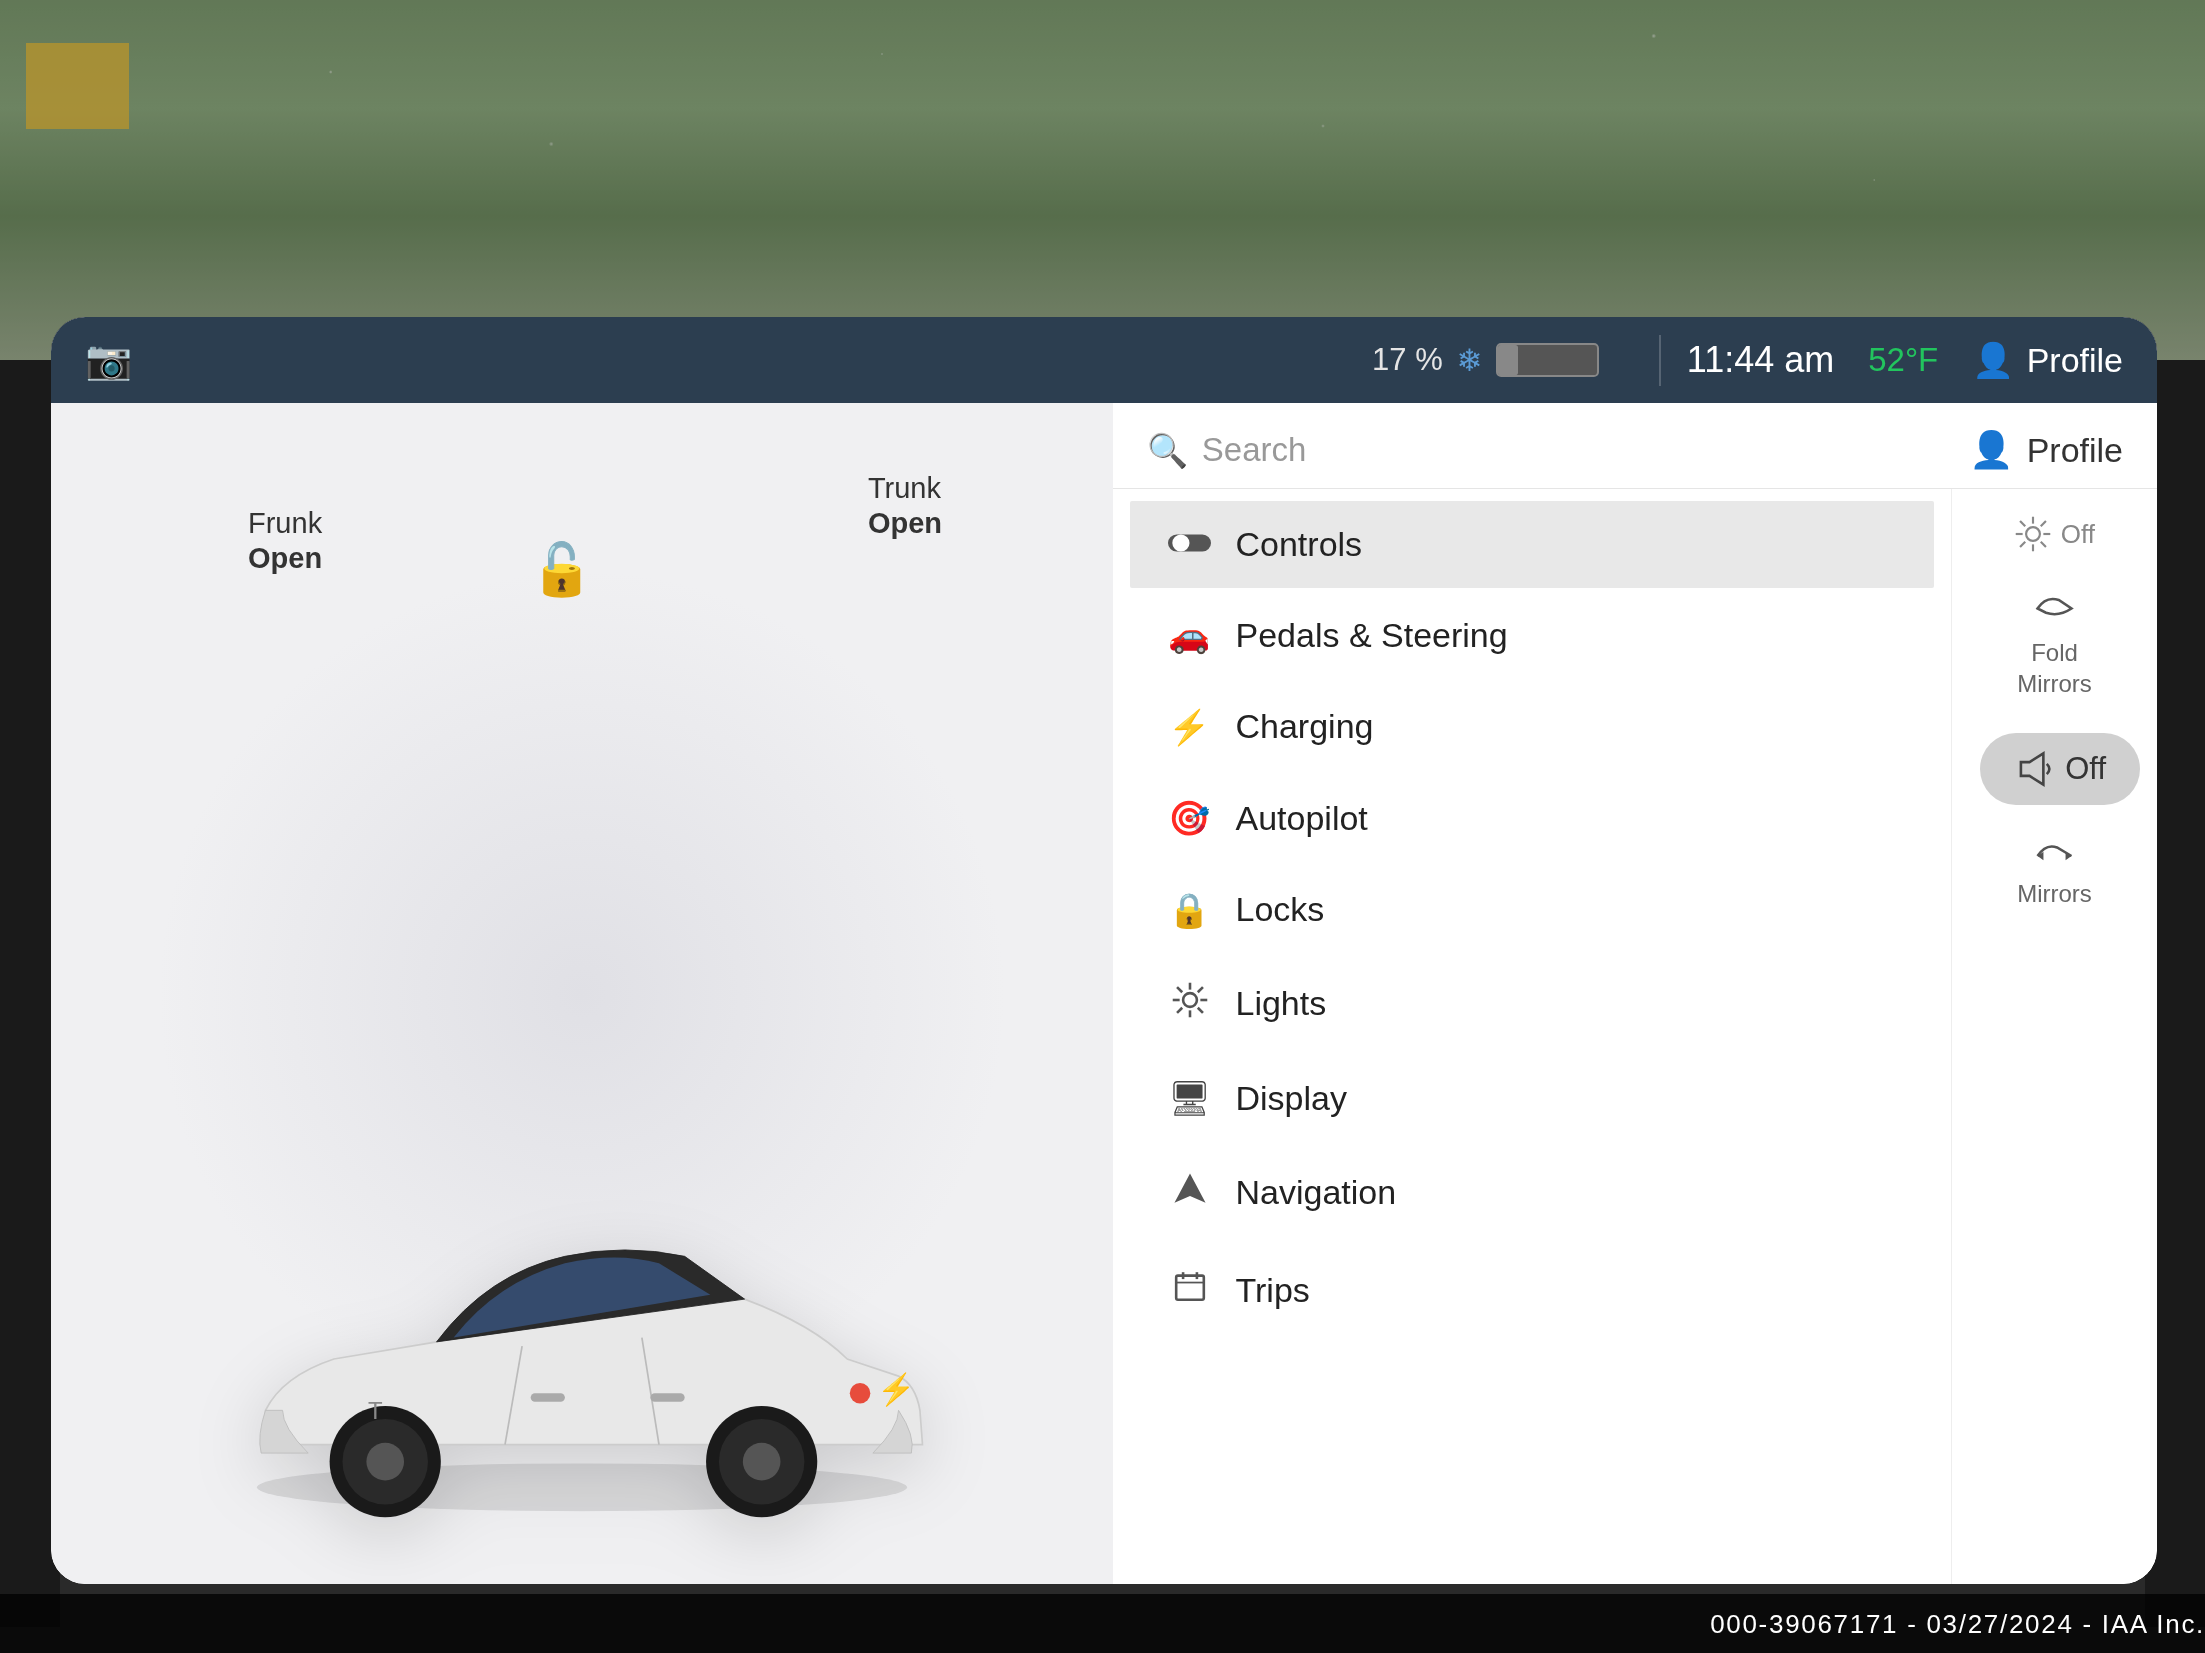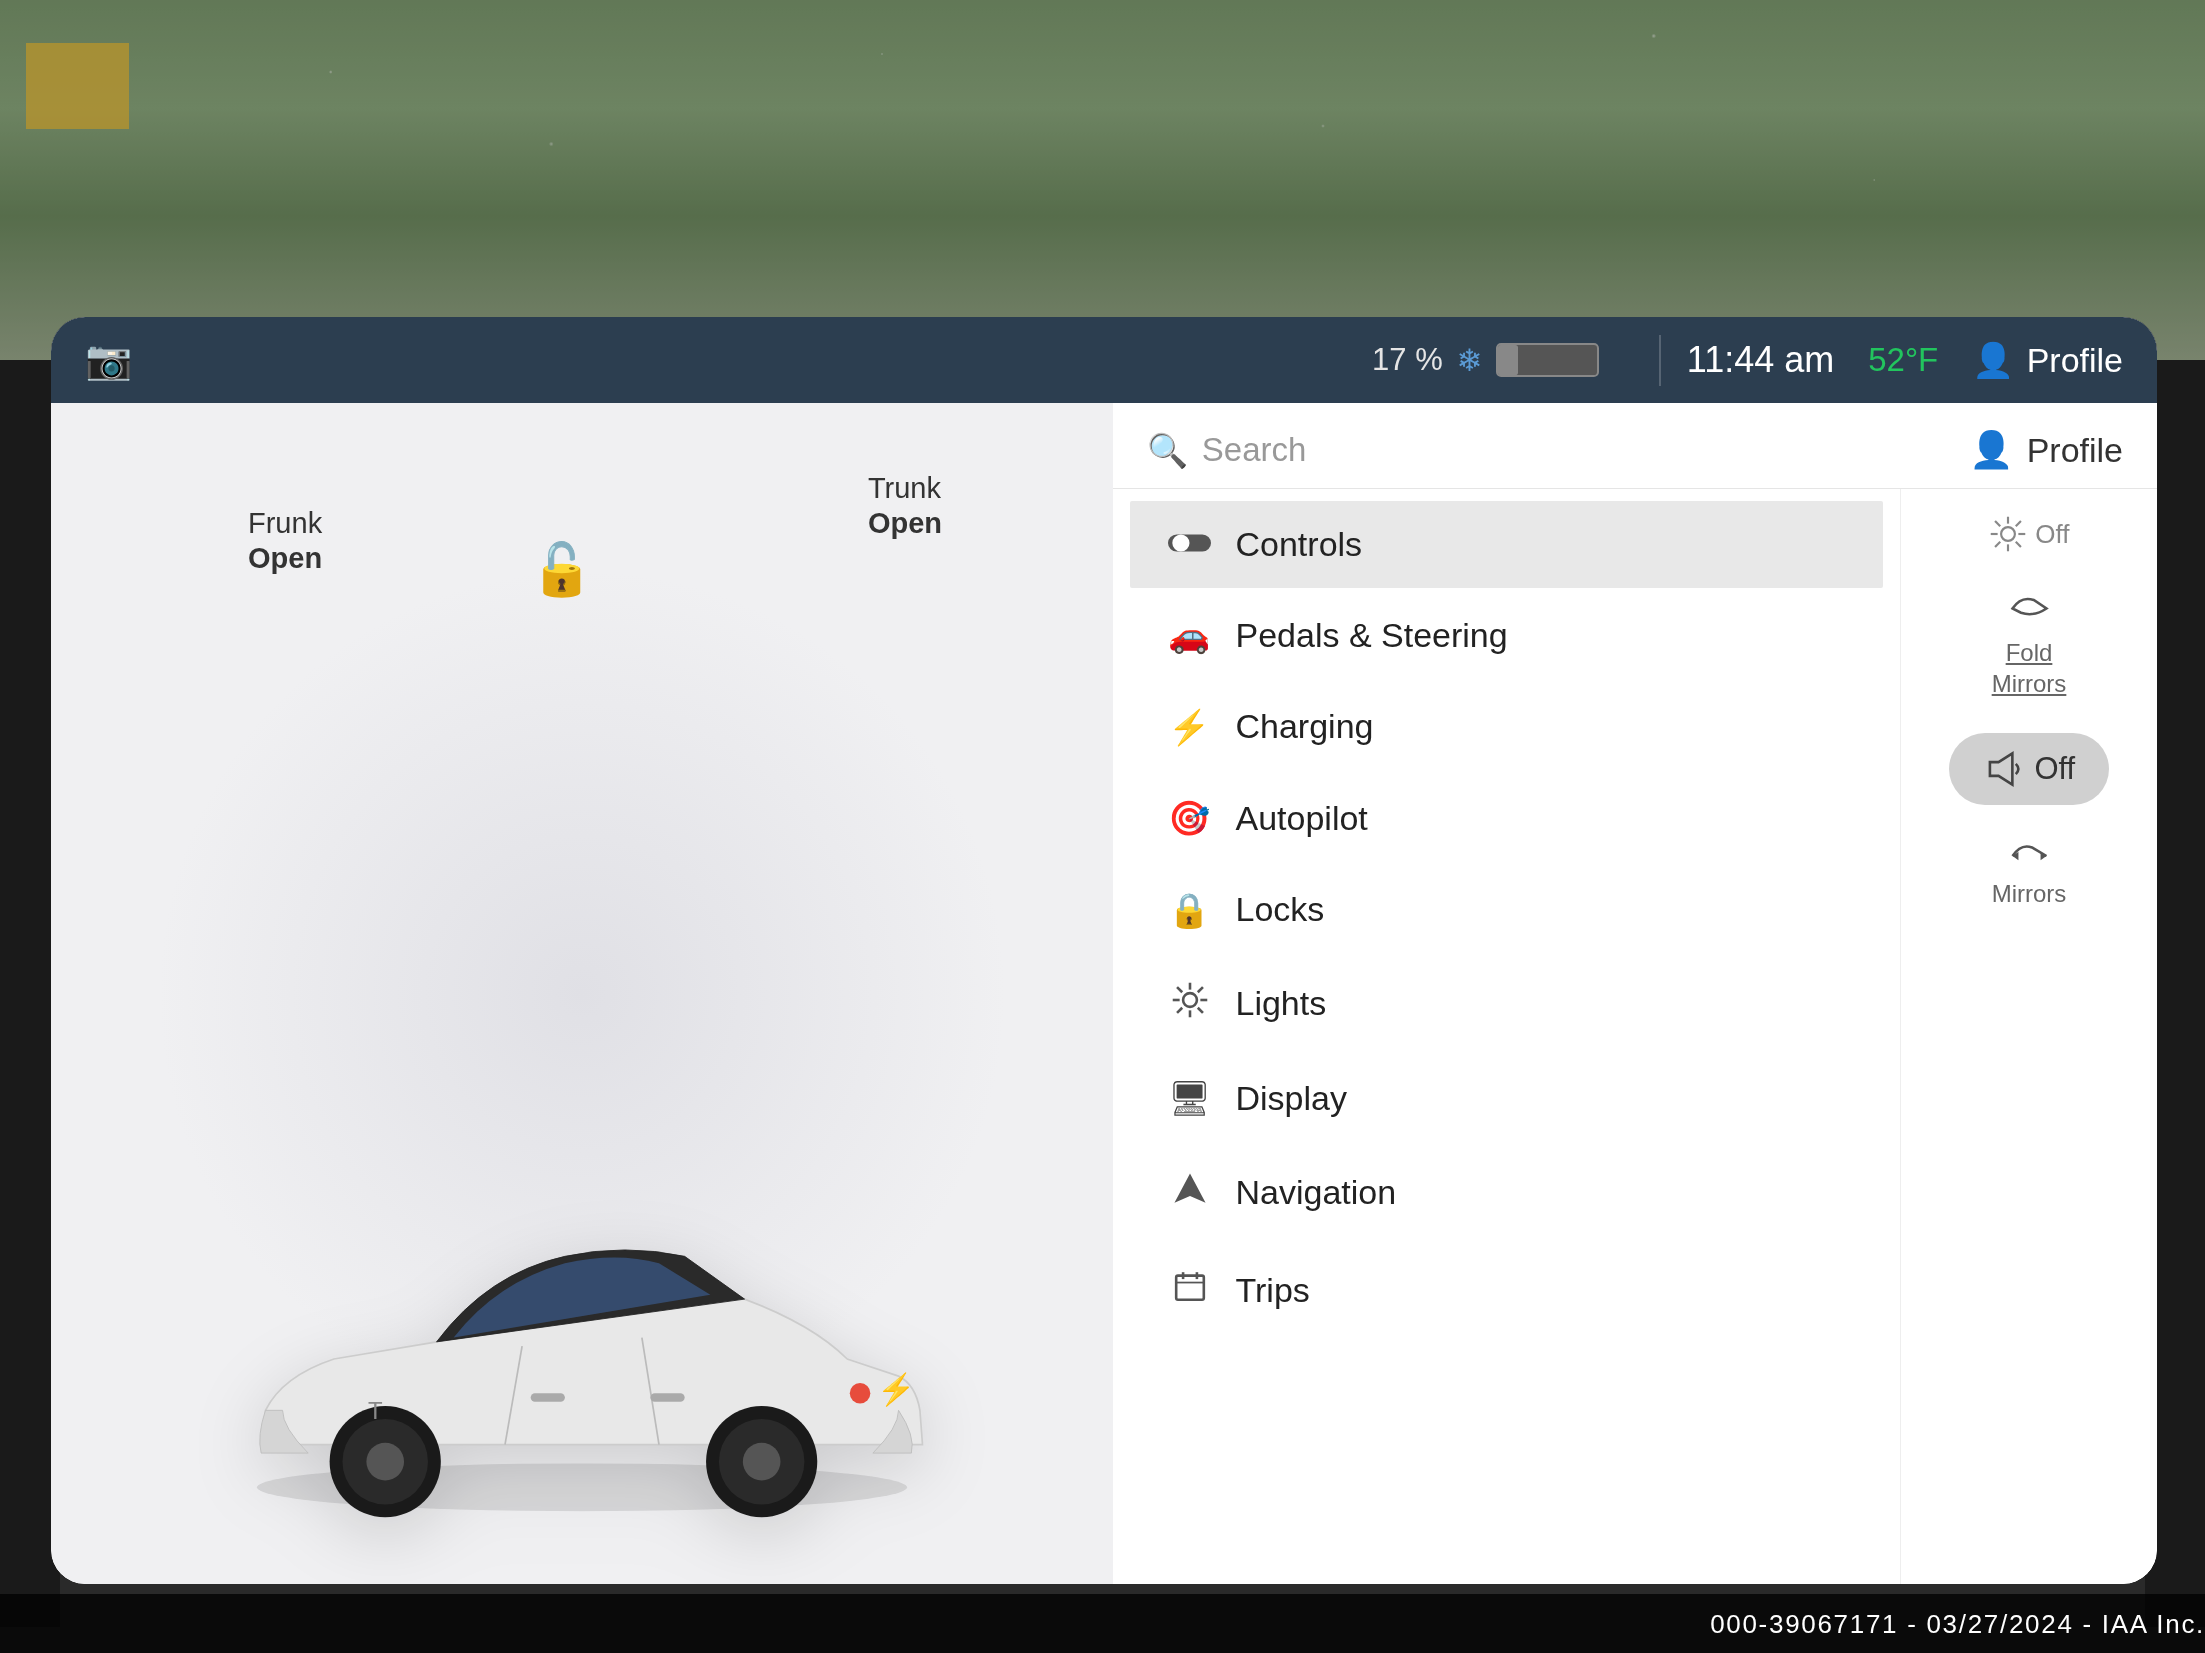--- a/index.html
+++ b/index.html
@@ -403,24 +403,24 @@
       display: flex;
     }
 
     .menu-column {
       flex: 1;
       display: flex;
       flex-direction: column;
     }
 
     .side-controls {
-      width: 257px;
+      width: 206px;
       display: flex;
       flex-direction: column;
-      align-items: center;
+      align-items: flex-end;
       padding: 26px 17px;
       gap: 34px;
       border-left: 0.9px solid #eee;
     }
 
     .side-ctrl {
       display: flex;
       flex-direction: column;
       align-items: center;
       gap: 6.8px;
@@ -632,21 +632,21 @@
                   <line x1="7" y1="37" x2="13" y2="31" stroke="#888" stroke-width="2.5"></line>
                 </svg>
                 <span style="font-size:26px; color:#888;">Off</span>
               </div>
             </div>
 
             <div class="side-ctrl">
               <svg width="51" height="43" viewBox="0 0 60 50">
                 <path d="M 10 25 Q 20 10 35 15 L 50 25 Q 35 35 20 30 Z" fill="none" stroke="#555" stroke-width="3"></path>
               </svg>
-              <span style="font-size:24px; color:#666; text-align:center; line-height:1.3;text-decoration:underline;">Fold<br>Mirrors</span>
+              <span style="font-size:24px; color:#666; text-align:center; line-height:1.3;">Fold<br>Mirrors</span>
             </div>
 
             <div class="off-button">
               <svg width="38" height="38" viewBox="0 0 44 44">
                 <path d="M 8 14 L 8 30 L 18 30 L 34 40 L 34 4 L 18 14 Z" fill="none" stroke="#444" stroke-width="3"></path>
                 <path d="M 38 16 Q 44 22 38 28" fill="none" stroke="#444" stroke-width="3"></path>
               </svg>
               <span class="off-button-text">Off</span>
             </div>
 

